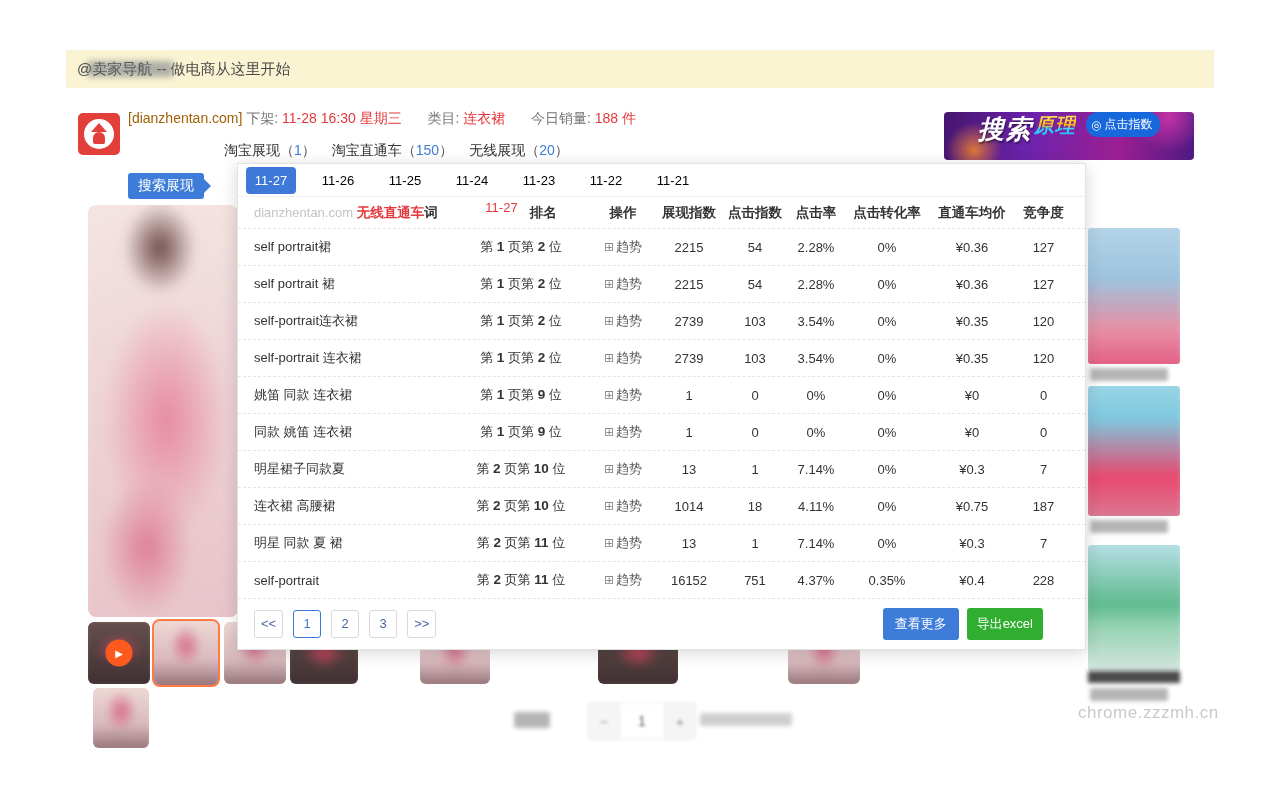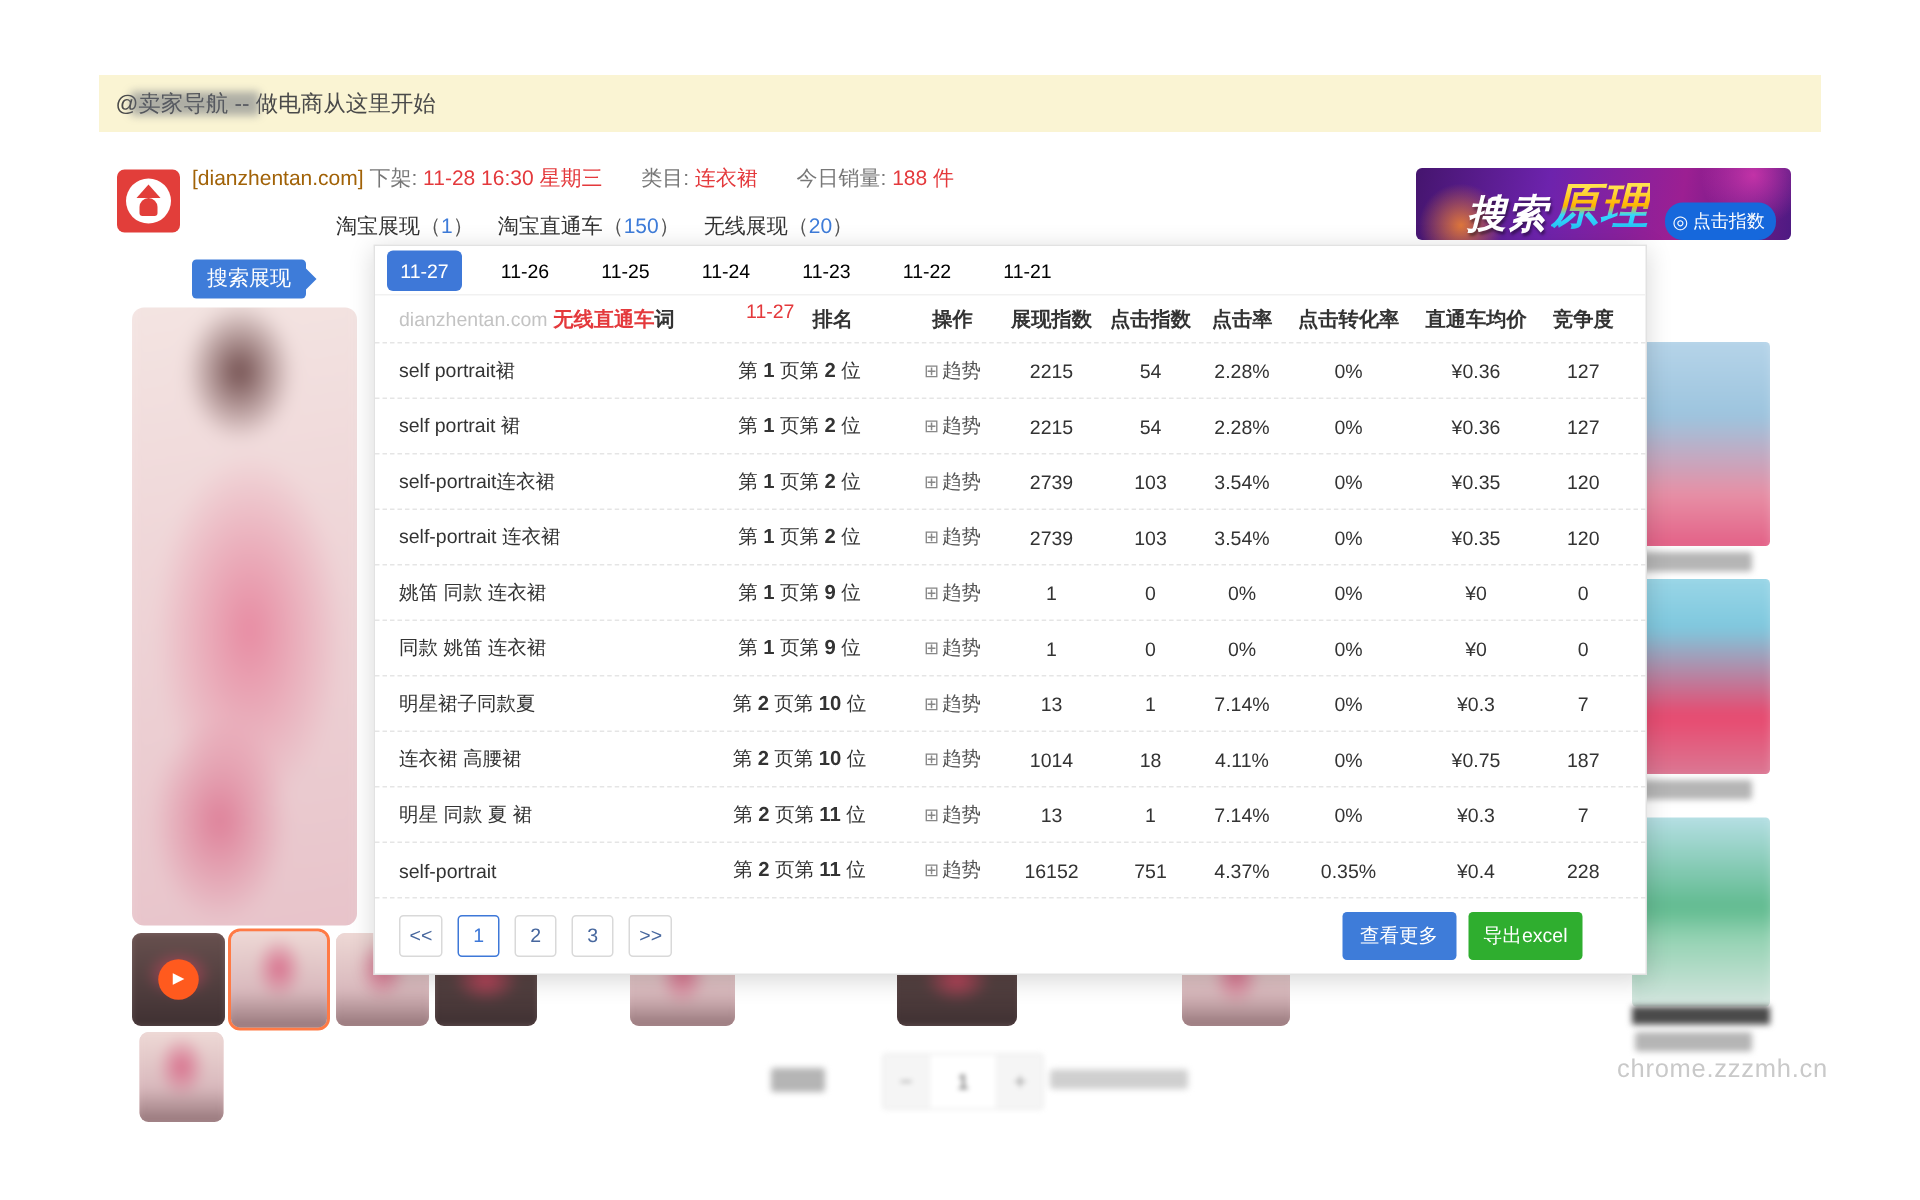--- a/index.html
+++ b/index.html
@@ -57,25 +57,25 @@
   .ext-tab.active { background: #fffdf2; color: #e4393c; margin-top: 35px; }
   .ext-tab.active .num, .ext-tab.active .paren { color: #e4393c; }
 
   
   .banner {
     position: absolute; left: 944px; top: 112px; width: 250px; height: 48px; border-radius: 4px;
     background:
       radial-gradient(40px 40px at 12% 80%, rgba(255,140,40,.8), transparent 70%),
       radial-gradient(50px 50px at 90% 10%, rgba(230,60,180,.7), transparent 70%),
       linear-gradient(100deg, #45156e 0%, #6d23ad 35%, #9c1f92 70%, #4d1a82 100%);
-    display: flex; align-items: flex-end; overflow: hidden; cursor: pointer; z-index: 6;
+    display: flex; align-items: flex-start; overflow: hidden; cursor: pointer; z-index: 6;
   }
   .banner-w1 { color: #fff; font-size: 26px; font-weight: bold; font-style: italic; margin-left: 34px; text-shadow: 1px 2px 2px rgba(0,0,0,.45); letter-spacing: 1px; }
   .banner-w2 {
-    font-size: 32px; font-weight: bold; font-style: italic; letter-spacing: 1px;
+    font-size: 20px; font-weight: bold; font-style: italic; letter-spacing: 1px;
     background: linear-gradient(180deg, #ffe24d 20%, #ffb300 48%, #35d8ff 62%, #18aee8 100%);
     -webkit-background-clip: text; background-clip: text; color: transparent;
     text-shadow: none; margin-left: 2px;
   }
   .banner-cta {
     margin-left: 10px; background: #1668dc; color: #fff; font-size: 12px;
     padding: 4px 8px 4px 5px; border-radius: 12px; display: flex; align-items: center; gap: 3px; white-space: nowrap;
   }
   .banner-cta .dot { font-size: 12px; }
 
@@ -118,21 +118,21 @@
   .stepper-box { display: flex; background: #f5f5f5; border: 1px solid #ececec; border-radius: 3px; overflow: hidden; }
   .step-btn { width: 30px; height: 36px; background: #f5f5f5; border: none; color: #999; font-size: 15px; cursor: pointer; font-family: inherit; }
   .step-input { width: 46px; height: 36px; border: none; border-left: 1px solid #eee; border-right: 1px solid #eee; text-align: center; font-size: 14px; color: #555; background: #fff; font-family: inherit; }
 
   .watermark { position: absolute; left: 1078px; top: 703px; font-size: 17px; color: #c9c9c9; z-index: 2; letter-spacing: .5px; }
 
   
   .panel {
     position: absolute; left: 237px; top: 163px; width: 849px; height: 487px;
     background: #fff; border: 1px solid #e2e2e2; box-shadow: 0 3px 16px rgba(0,0,0,.16);
-    z-index: 10; display: flex; flex-direction: column; margin-left: 12px;
+    z-index: 10; display: flex; flex-direction: column;
   }
   .date-tabs { display: flex; gap: 17px; padding: 3px 8px 2px 8px; border-bottom: 1px solid #f1f1f1; }
   .date-tab {
     min-width: 50px; text-align: center; padding: 6px 6px; font-size: 13px;
     color: #000000; border-radius: 4px; cursor: pointer; white-space: nowrap;
   }
   .date-tab.active { background: #3e78d8; color: #fff; }
 
   .grid-row {
     display: grid;

